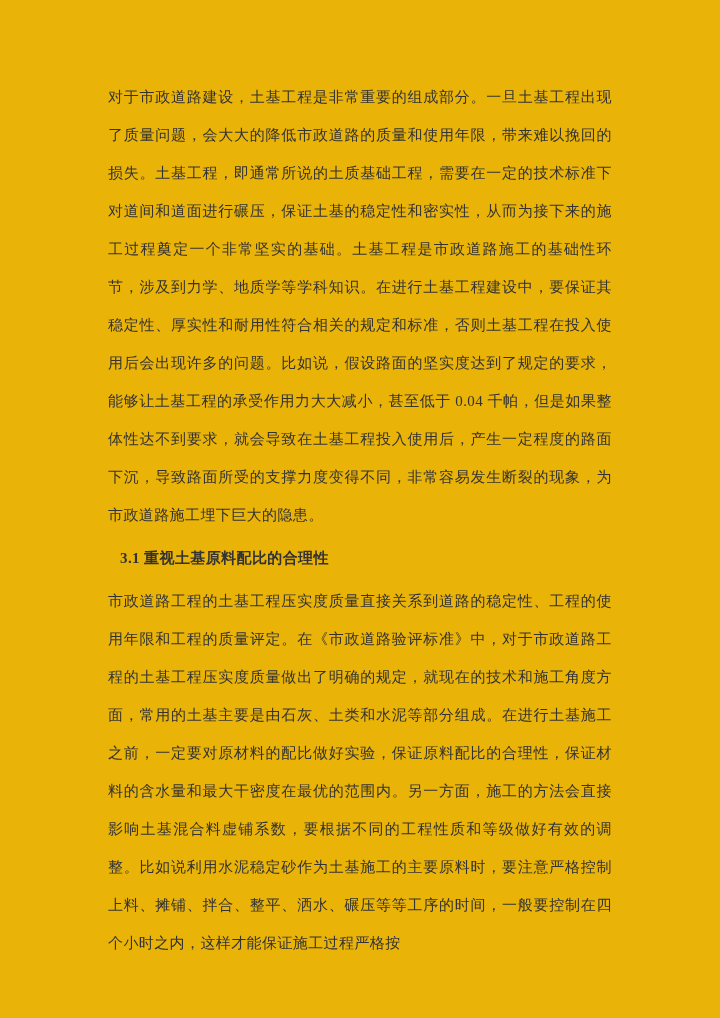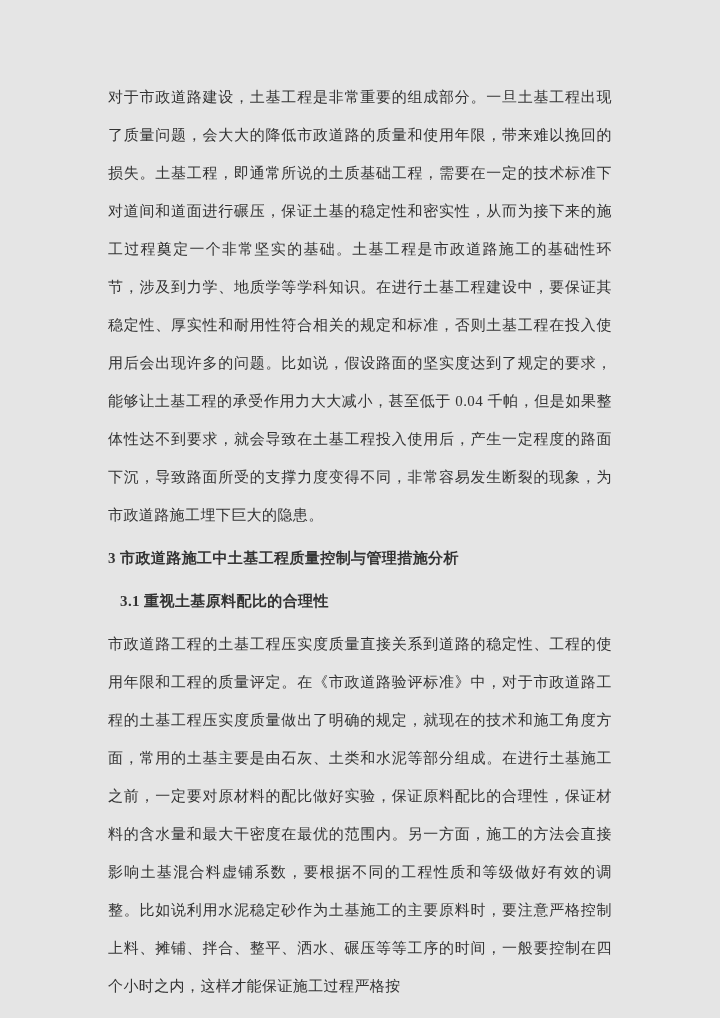--- a/index.html
+++ b/index.html
@@ -5,21 +5,21 @@
   html, body {
     margin: 0;
     padding: 0;
     background: #ffffff;
   }
   .page {
     position: relative;
     width: 720px;
     height: 1018px;
     box-sizing: border-box;
-    background: #e5e5e5;
+    background: #eab308;
     padding: 78px 108px 0 108px;
     overflow: hidden;
     font-family: "Liberation Serif", "DejaVu Serif", serif;
     color: #333333;
   }
   .body-text {
     font-size: 15px;
     line-height: 38px;
     text-align: justify;
     letter-spacing: 0.4px;
@@ -42,18 +42,17 @@
   .para-after-heading {
     margin-top: 5px;
   }
 </style>
 </head>
 <body>
 
 <div class="page">
   <p class="body-text">对于市政道路建设，土基工程是非常重要的组成部分。一旦土基工程出现了质量问题，会大大的降低市政道路的质量和使用年限，带来难以挽回的损失。土基工程，即通常所说的土质基础工程，需要在一定的技术标准下对道间和道面进行碾压，保证土基的稳定性和密实性，从而为接下来的施工过程奠定一个非常坚实的基础。土基工程是市政道路施工的基础性环节，涉及到力学、地质学等学科知识。在进行土基工程建设中，要保证其稳定性、厚实性和耐用性符合相关的规定和标准，否则土基工程在投入使用后会出现许多的问题。比如说，假设路面的坚实度达到了规定的要求，能够让土基工程的承受作用力大大减小，甚至低于 0.04 千帕，但是如果整体性达不到要求，就会导致在土基工程投入使用后，产生一定程度的路面下沉，导致路面所受的支撑力度变得不同，非常容易发生断裂的现象，为市政道路施工埋下巨大的隐患。</p>
 
-  <h2 class="heading">3 市政道路施工中土基工程质量控制与管理措施分析</h2>
 
   <h3 class="subheading">3.1 重视土基原料配比的合理性</h3>
 
   <p class="body-text para-after-heading">市政道路工程的土基工程压实度质量直接关系到道路的稳定性、工程的使用年限和工程的质量评定。在《市政道路验评标准》中，对于市政道路工程的土基工程压实度质量做出了明确的规定，就现在的技术和施工角度方面，常用的土基主要是由石灰、土类和水泥等部分组成。在进行土基施工之前，一定要对原材料的配比做好实验，保证原料配比的合理性，保证材料的含水量和最大干密度在最优的范围内。另一方面，施工的方法会直接影响土基混合料虚铺系数，要根据不同的工程性质和等级做好有效的调整。比如说利用水泥稳定砂作为土基施工的主要原料时，要注意严格控制上料、摊铺、拌合、整平、洒水、碾压等等工序的时间，一般要控制在四个小时之内，这样才能保证施工过程严格按</p>
 </div>
 
 </body></html>

